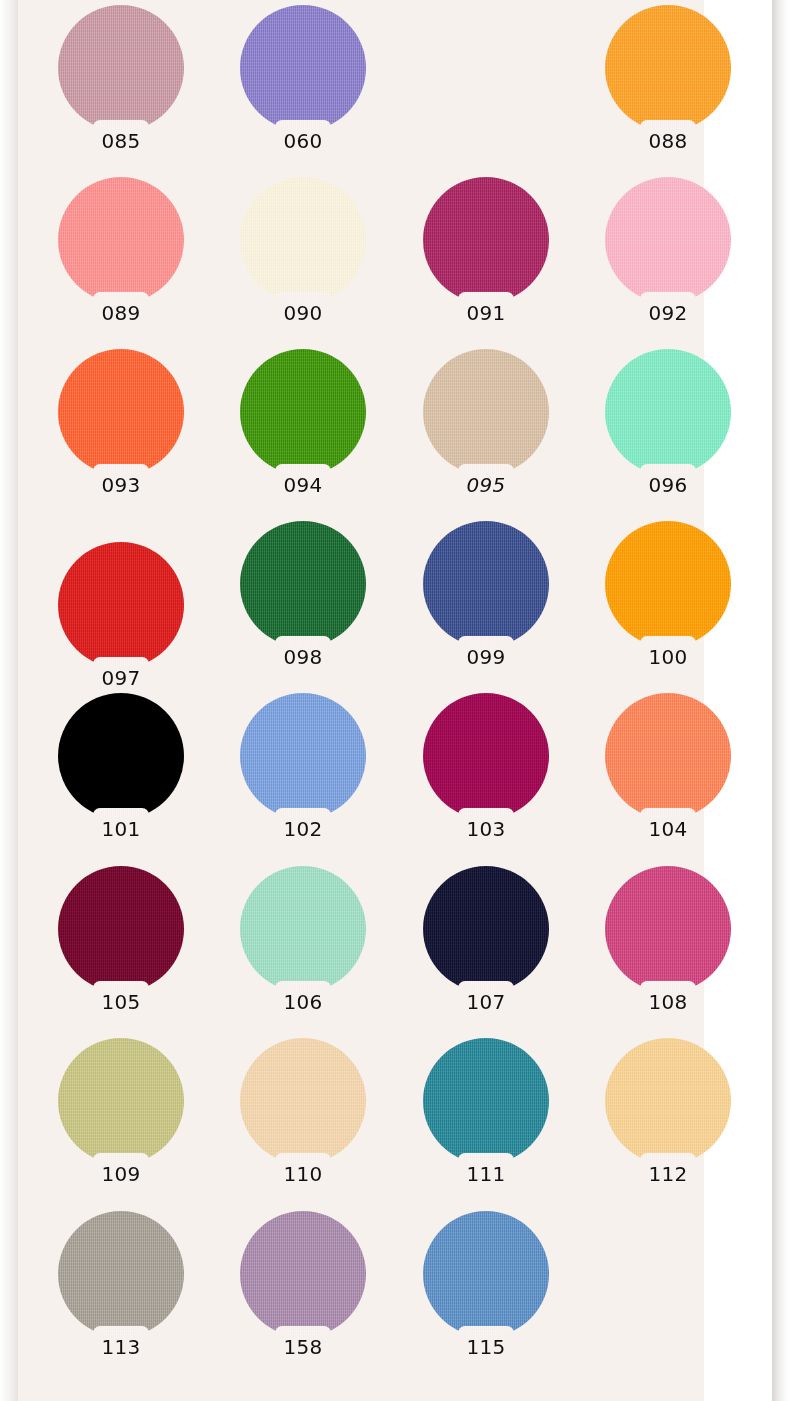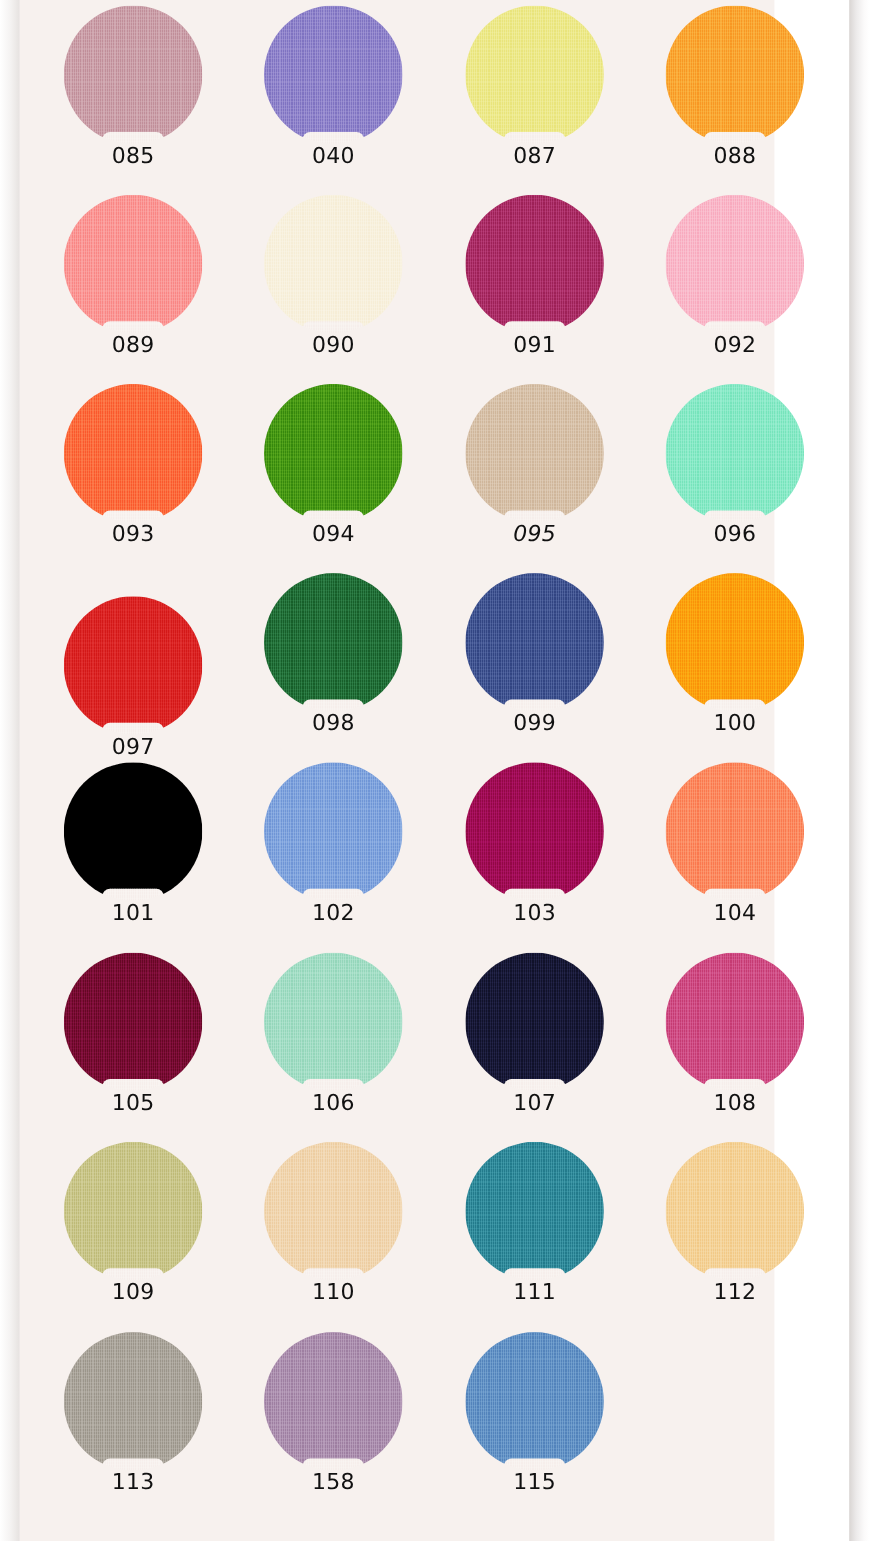--- a/index.html
+++ b/index.html
@@ -138,36 +138,21 @@
             <defs>
               <mask id="notch1">
                 <rect x="0" y="0" width="126" height="130" fill="#fff"></rect>
                 <rect x="35" y="115" width="56" height="19" rx="7" ry="7" fill="#000"></rect>
               </mask>
             </defs>
             <circle cx="63" cy="63" r="63" fill="#8b7fc9" mask="url(#notch1)"></circle>
           </svg>
           <div class="swatch-texture"></div>
         </div>
-        <div class="swatch-label">040</div>
-      </div>
-      <div class="swatch" style="left: 405px; top: 5px;">
-        <div class="swatch-disc">
-          <svg viewBox="0 0 126 130" xmlns="http://www.w3.org/2000/svg">
-            <defs>
-              <mask id="notch2">
-                <rect x="0" y="0" width="126" height="130" fill="#fff"></rect>
-                <rect x="35" y="115" width="56" height="19" rx="7" ry="7" fill="#000"></rect>
-              </mask>
-            </defs>
-            <circle cx="63" cy="63" r="63" fill="#ece887" mask="url(#notch2)"></circle>
-          </svg>
-          <div class="swatch-texture"></div>
-        </div>
-        <div class="swatch-label">087</div>
+        <div class="swatch-label">060</div>
       </div>
       <div class="swatch" style="left: 587px; top: 5px;">
         <div class="swatch-disc">
           <svg viewBox="0 0 126 130" xmlns="http://www.w3.org/2000/svg">
             <defs>
               <mask id="notch3">
                 <rect x="0" y="0" width="126" height="130" fill="#fff"></rect>
                 <rect x="35" y="115" width="56" height="19" rx="7" ry="7" fill="#000"></rect>
               </mask>
             </defs>

